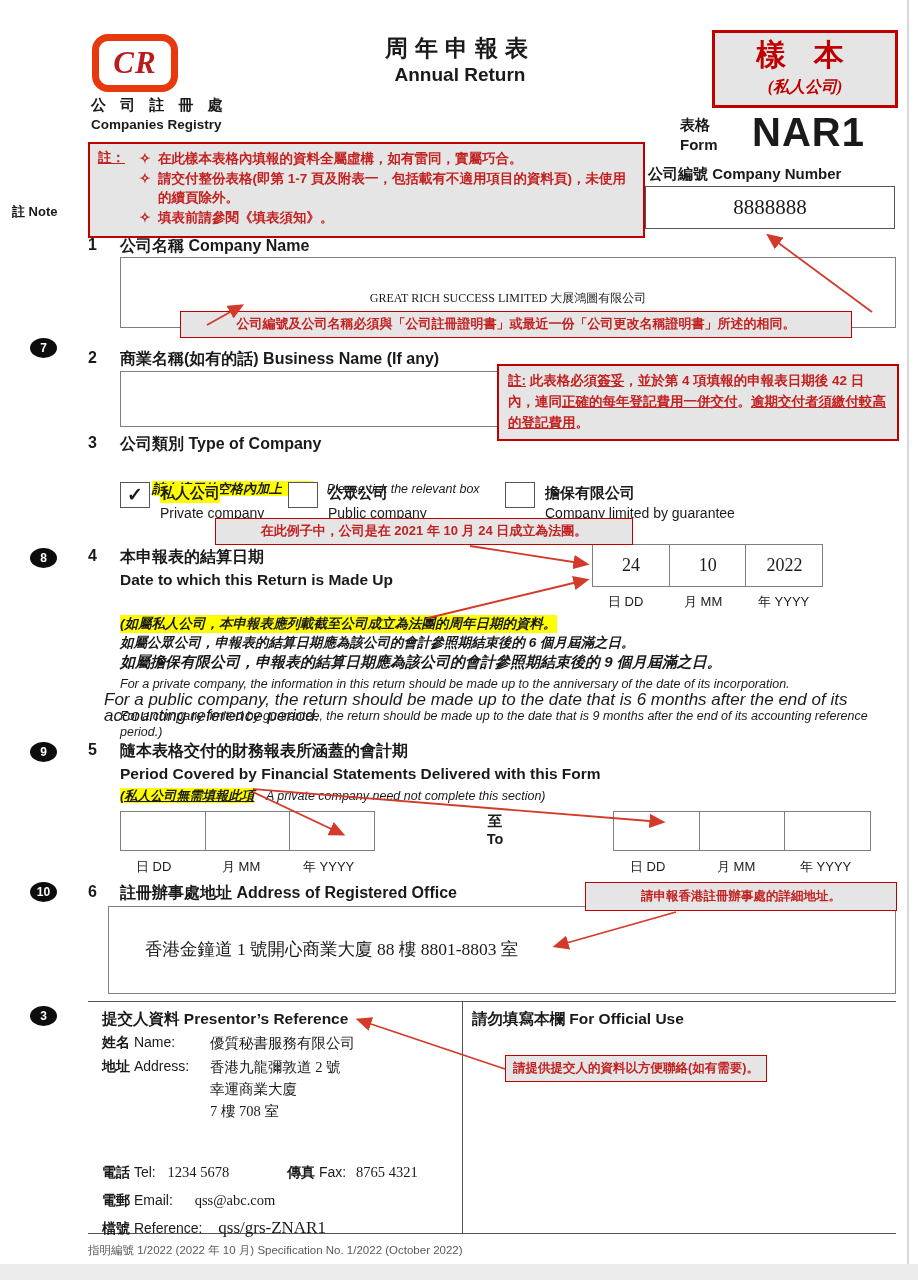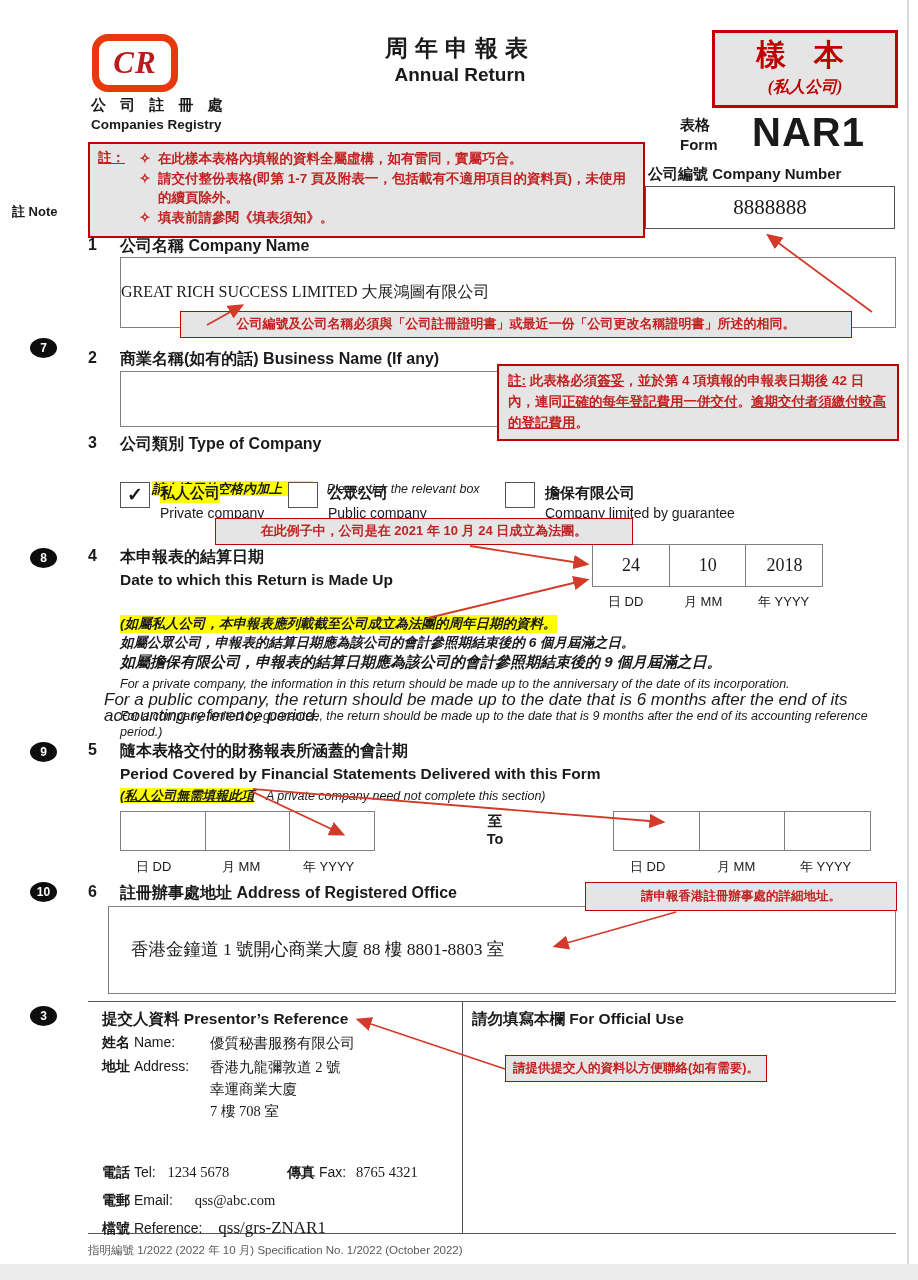--- a/index.html
+++ b/index.html
@@ -83,21 +83,21 @@
   <div class="abs b" style="left:12px;top:203px;font-size:13px;">註 Note</div>
   <div class="abs badge" style="left:30px;top:338px;">7</div>
   <div class="abs badge" style="left:30px;top:548px;">8</div>
   <div class="abs badge" style="left:30px;top:742px;">9</div>
   <div class="abs badge" style="left:30px;top:882px;">10</div>
   <div class="abs badge" style="left:30px;top:1006px;">3</div>
 
   <div class="abs seclabel" style="left:88px;top:236px;">1</div>
   <div class="abs seclabel" style="left:120px;top:236px;">公司名稱  Company Name</div>
   <div class="abs fbox" style="left:120px;top:257px;width:776px;height:71px;">
-    <div class="serif" style="font-size:16px;margin-top:24px;">GREAT RICH SUCCESS LIMITED  大展鴻圖有限公司</div>
+    <div class="serif" style="font-size:12px;text-align:center;margin-top:32px;">GREAT RICH SUCCESS LIMITED  大展鴻圖有限公司</div>
   </div>
   <div class="abs note-box" style="left:180px;top:311px;width:672px;height:27px;border-width:1.6px;font-size:13px;text-align:center;line-height:24px;">公司編號及公司名稱必須與「公司註冊證明書」或最近一份「公司更改名稱證明書」所述的相同。</div>
 
   <div class="abs seclabel" style="left:88px;top:349px;">2</div>
   <div class="abs seclabel" style="left:120px;top:349px;">商業名稱(如有的話)  Business Name (If any)</div>
   <div class="abs fbox" style="left:120px;top:371px;width:776px;height:56px;"></div>
   <div class="abs note-box" style="left:497px;top:364px;width:402px;height:77px;border-width:2px;padding:5px 9px;font-size:13.5px;line-height:1.55;z-index:10;"><span class="u">註:</span><span> 此表格必須</span><span class="u">簽妥</span><span>，並於第 4 項填報的申報表日期後 </span><span class="b">42 日內</span><span>，連同</span><span class="u">正確的每年登記費用一併交付</span><span>。</span><span class="u">逾期交付者須繳付較高的登記費用</span><span>。</span></div>
 
   <div class="abs seclabel" style="left:88px;top:434px;">3</div>
   <div class="abs seclabel" style="left:120px;top:434px;">公司類別  Type of Company</div>
@@ -122,21 +122,21 @@
 
   <div class="abs note-box" style="left:215px;top:518px;width:418px;height:27px;border-width:1.6px;font-size:13px;text-align:center;line-height:24px;z-index:10;">在此例子中，公司是在 2021 年 10 月 24 日成立為法團。</div>
 
   <div class="abs seclabel" style="left:88px;top:547px;">4</div>
   <div class="abs seclabel" style="left:120px;top:547px;">本申報表的結算日期</div>
   <div class="abs b" style="left:120px;top:571px;font-size:15.5px;">Date to which this Return is Made Up</div>
 
   <div class="abs cellrow" style="left:592px;top:544px;">
     <div class="dcell" style="width:78px;height:43px;font-size:18px;line-height:41px;">24</div>
     <div class="dcell" style="width:78px;height:43px;font-size:18px;line-height:41px;">10</div>
-    <div class="dcell" style="width:78px;height:43px;font-size:18px;line-height:41px;">2018</div>
+    <div class="dcell" style="width:78px;height:43px;font-size:18px;line-height:41px;">2022</div>
   </div>
   <div class="abs dlabel" style="left:608px;top:593px;">日 DD</div>
   <div class="abs dlabel" style="left:684px;top:593px;">月 MM</div>
   <div class="abs dlabel" style="left:758px;top:593px;">年 YYYY</div>
 
   <div class="abs b i hl" style="left:120px;top:615px;font-size:13.5px;">(如屬私人公司，本申報表應列載截至公司成立為法團的周年日期的資料。</div>
   <div class="abs b i" style="left:120px;top:634px;font-size:13.5px;">如屬公眾公司，申報表的結算日期應為該公司的會計參照期結束後的 6 個月屆滿之日。</div>
   <div class="abs b i" style="left:120px;top:653px;font-size:15px;">如屬擔保有限公司，申報表的結算日期應為該公司的會計參照期結束後的 9 個月屆滿之日。</div>
 
   <div class="abs i" style="left:120px;top:676px;width:788px;font-size:12.5px;line-height:16px;">For a private company, the information in this return should be made up to the anniversary of the date of its incorporation.</div>
@@ -168,21 +168,21 @@
     <div class="dcell" style="width:87px;height:40px;"></div>
     <div class="dcell" style="width:87px;height:40px;"></div>
   </div>
   <div class="abs dlabel" style="left:630px;top:858px;">日 DD</div>
   <div class="abs dlabel" style="left:717px;top:858px;">月 MM</div>
   <div class="abs dlabel" style="left:800px;top:858px;">年 YYYY</div>
 
   <div class="abs seclabel" style="left:88px;top:883px;">6</div>
   <div class="abs seclabel" style="left:120px;top:883px;">註冊辦事處地址  Address of Registered Office</div>
   <div class="abs note-box" style="left:585px;top:882px;width:312px;height:29px;border-width:1.6px;font-size:12.5px;text-align:center;line-height:26px;z-index:10;">請申報香港註冊辦事處的詳細地址。</div>
-  <div class="abs fbox" style="left:108px;top:906px;width:788px;height:88px;">
+  <div class="abs fbox" style="left:108px;top:906px;width:788px;height:88px;padding-left:14px;">
     <div class="serif" style="font-size:17.5px;margin:30px 0 0 22px;">香港金鐘道 1 號開心商業大廈 88 樓 8801-8803 室</div>
   </div>
 
   <div class="abs" style="left:88px;top:1001px;width:808px;height:0;border-top:1.6px solid #555;"></div>
   <div class="abs" style="left:462px;top:1001px;width:0;height:232px;border-left:1.4px solid #555;"></div>
   <div class="abs" style="left:88px;top:1233px;width:808px;height:0;border-top:1.4px solid #555;"></div>
 
   <div class="abs b" style="left:102px;top:1009px;font-size:15.5px;">提交人資料 Presentor’s Reference</div>
 
   <div class="abs" style="left:102px;top:1034px;font-size:14px;">

